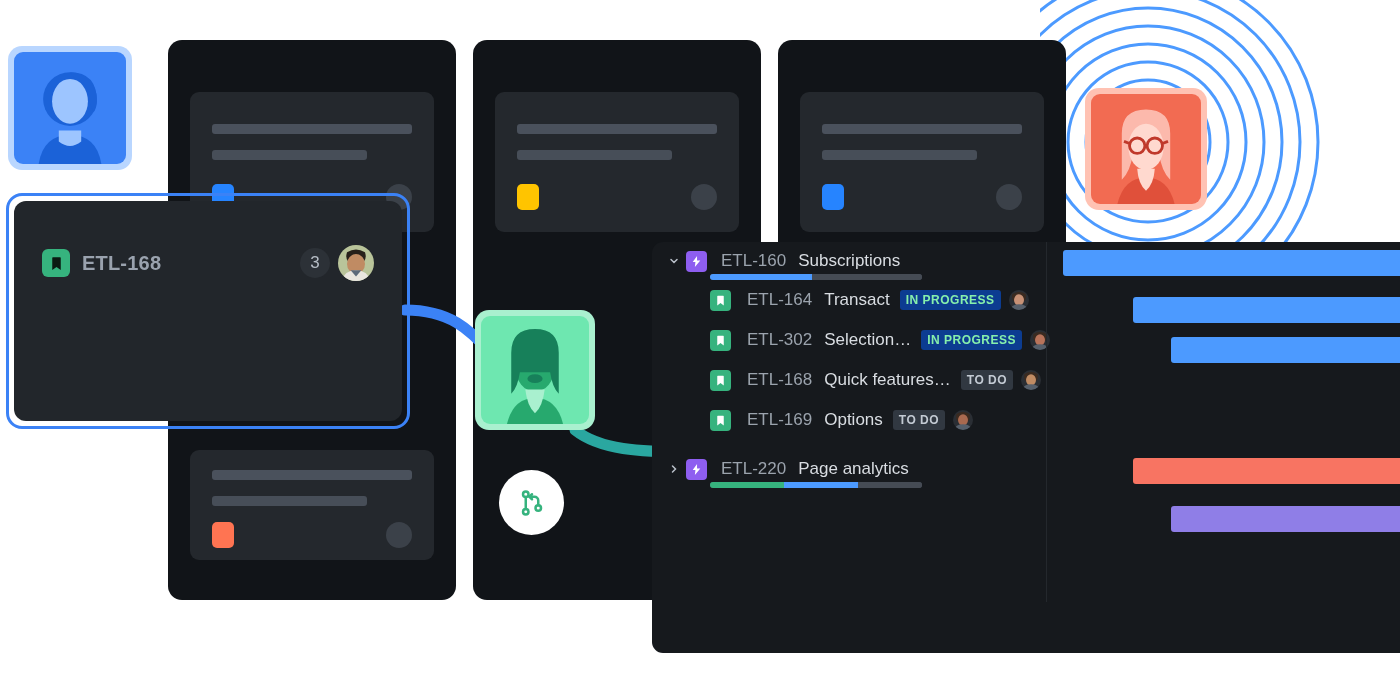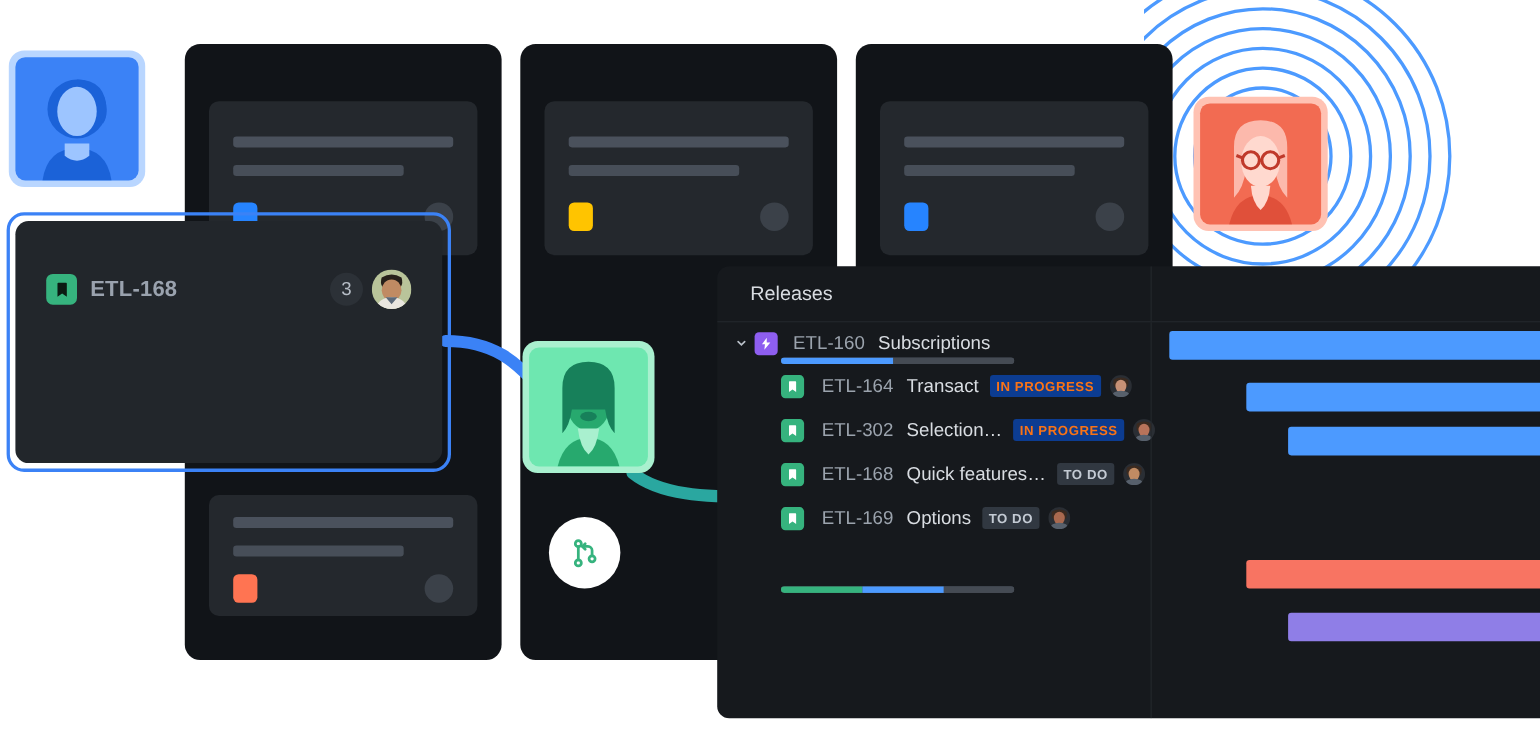--- a/index.html
+++ b/index.html
@@ -193,21 +193,21 @@
   }
   .status {
     margin-left: 10px;
     flex: none;
     font-size: 12px;
     font-weight: 700;
     letter-spacing: 0.5px;
     padding: 3px 6px;
     border-radius: 3px;
   }
-  .status.inprogress { background: #0c3c91; color: #f97316; }
+  .status.inprogress { background: #0c3c91; color: #86efac; }
   .status.todo { background: #313841; color: #c3cad3; }
   .row-avatar {
     margin-left: 8px;
     width: 20px; height: 20px;
     border-radius: 50%;
     overflow: hidden; flex: none;
   }
   .progress {
     position: absolute;
     left: 58px;
@@ -351,24 +351,20 @@
       <circle cx="7" cy="5" r="2.2"></circle>
       <circle cx="7" cy="19" r="2.2"></circle>
       <circle cx="17" cy="16" r="2.2"></circle>
       <path d="M7 7.2 v9.6"></path>
       <path d="M17 13.8 V10 a3 3 0 0 0 -3 -3 h-4"></path>
       <path d="M12 5 l-2 2 l2 2"></path>
     </svg>
   </div>
 
   <div id="releases-panel">
-    <div id="releases-header">
-      <div id="releases-title">Releases</div>
-      <div id="panel-divider"></div>
-    </div>
     <div id="releases-body">
       <div id="panel-divider-body"></div>
       <div id="rows-host">
           <div class="epic-block" style="height: 208px;">
             <div class="rel-row" style="height: 38px;">
               <div class="chevron">
                 <svg width="12" height="12" viewBox="0 0 24 24" fill="none" stroke="#b9c0c9" stroke-width="3" stroke-linecap="round">
                   <path d="M6 9 l6 6 l6 -6"></path>
                 </svg>
               </div>
@@ -447,20 +443,34 @@
               <div class="row-avatar">
                 <svg viewBox="0 0 24 24" style="width:100%;height:100%;display:block;background:#2a2e34">
                   <path d="M4 5 q8 -5 16 0 q1 5 -1 8 h-14 q-2 -3 -1 -8z" fill="#3a2a20"></path>
                   <ellipse cx="12" cy="12" rx="6" ry="7" fill="#a9694f"></ellipse>
                   <path d="M1 24 q2 -7 11 -7 q9 0 11 7z" fill="#57606c"></path>
                 </svg>
               </div>
             </div>
           </div>
           <div class="epic-block" style="height: 48px;">
+            <div class="rel-row" style="height: 38px;">
+              <div class="chevron">
+                <svg width="12" height="12" viewBox="0 0 24 24" fill="none" stroke="#b9c0c9" stroke-width="3" stroke-linecap="round">
+                  <path d="M9 6 l6 6 l-6 6"></path>
+                </svg>
+              </div>
+              <div class="epic-icon">
+                <svg width="13" height="13" viewBox="0 0 24 24">
+                  <path d="M13 2 L5 13 h5 l-1 9 L19 10 h-6 z" fill="#ffffff"></path>
+                </svg>
+              </div>
+              <div class="rel-key">ETL-220</div>
+              <div class="rel-name">Page analytics</div>
+            </div>
             <div class="progress" style="top: 32px;">
               <div class="seg" style="width:35%;background:#36b37e"></div>
               <div class="seg" style="width:35%;background:#4c9aff"></div>
               <div class="seg" style="width:30%;background:#454b54"></div>
             </div>
           </div>
         </div>
       <div id="gantt-host">
           <div class="gantt-bar" style="left: 411px; width: 352px; top: 8px; background: rgb(76, 154, 255);"></div>
           <div class="gantt-bar" style="left: 481px; width: 282px; top: 55px; background: rgb(76, 154, 255);"></div>

